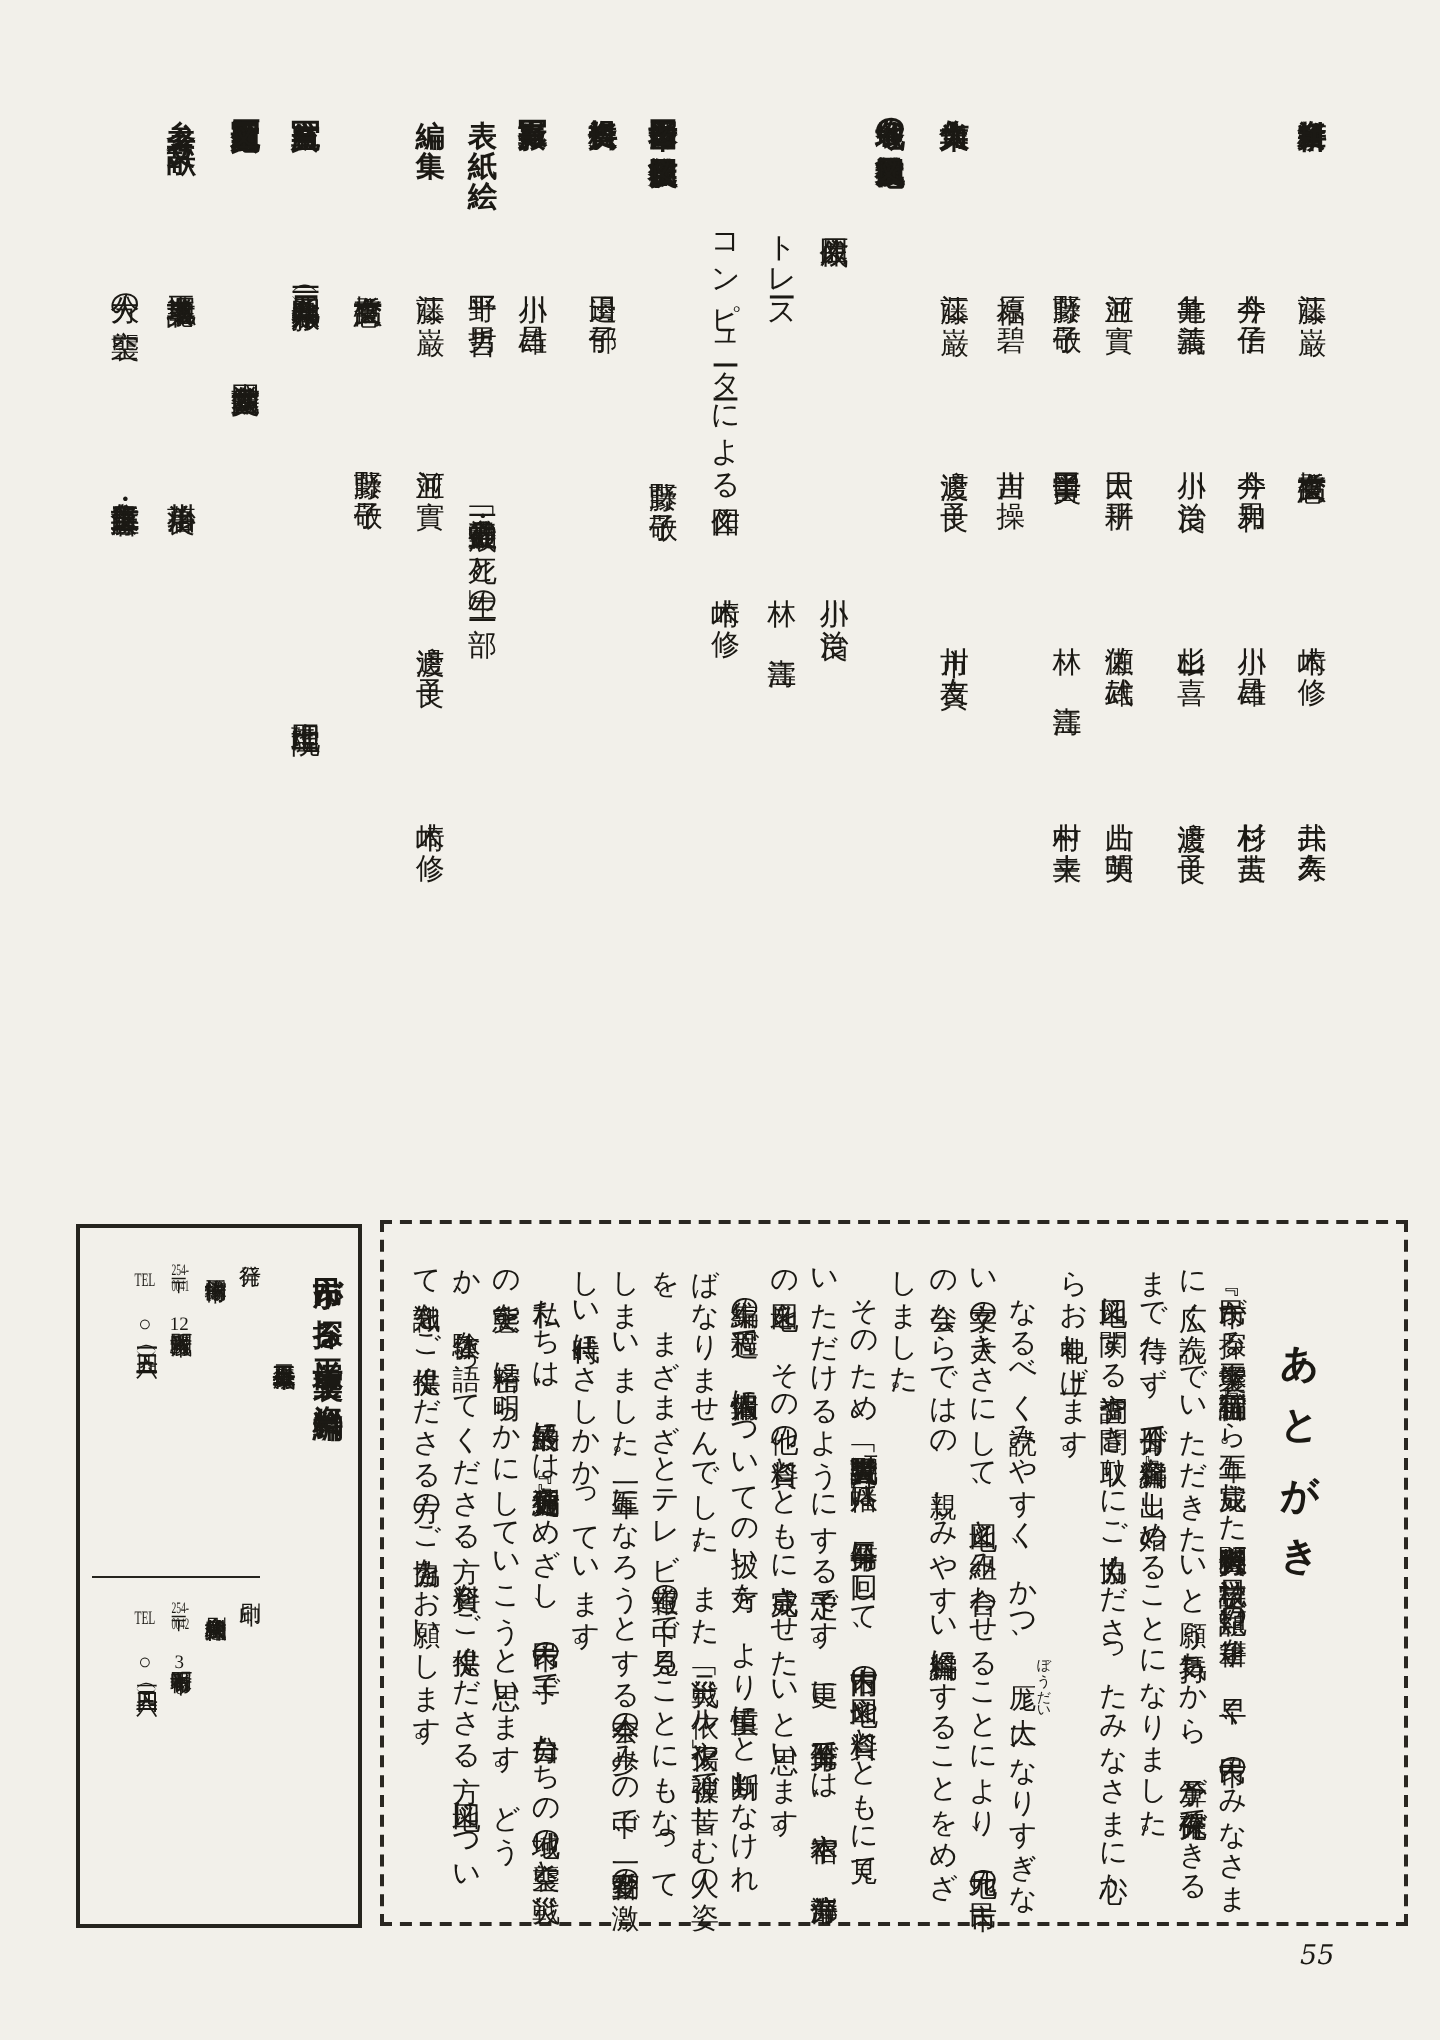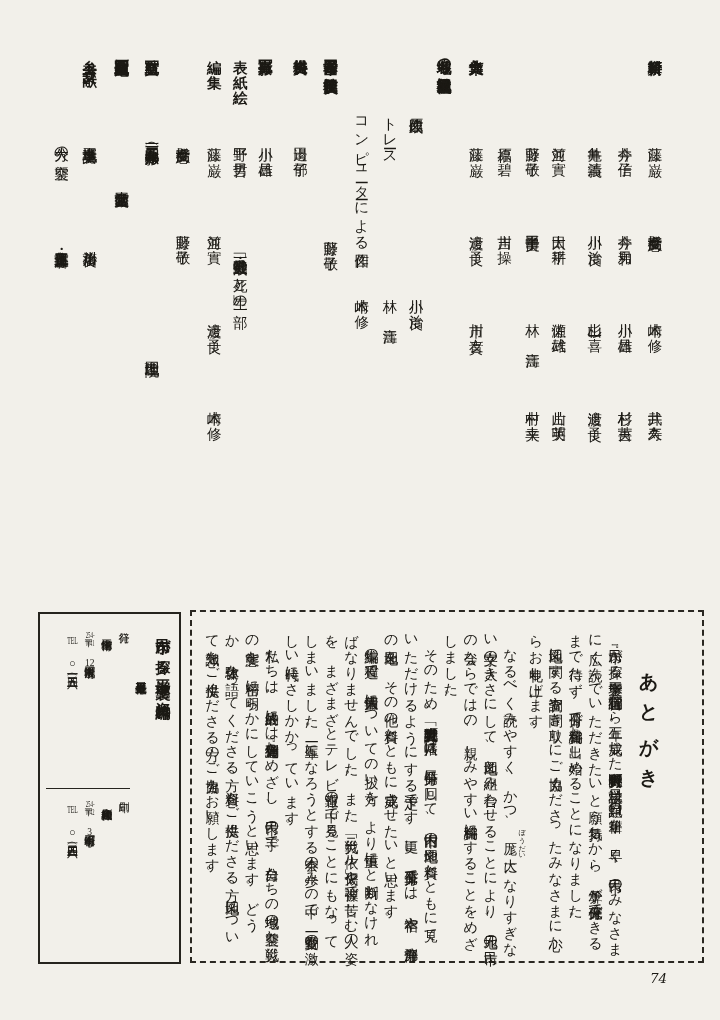--- a/index.html
+++ b/index.html
@@ -115,15 +115,15 @@
       <div class="pub-divider"></div>
       <div class="pub-sec">
         <div class="pcol">印刷</div>
         <div class="pcol pt7">神奈川印刷株式会社</div>
         <div class="pcol pt7"><span>〒</span><span class="tcy">254-</span><span class="tcy">0042</span><span>　平塚市明石町</span><span class="tcy2">3</span><span>-</span><span class="tcy2">6</span></div>
         <div class="pcol pt12"><span class="tcy2">TEL</span><span>　○四六三（二一）三三四四</span></div>
       </div>
     </div>
   </div>
 
-  <div class="pageno">74</div>
+  <div class="pageno">55</div>
 
 </div>
 
 </body></html>

